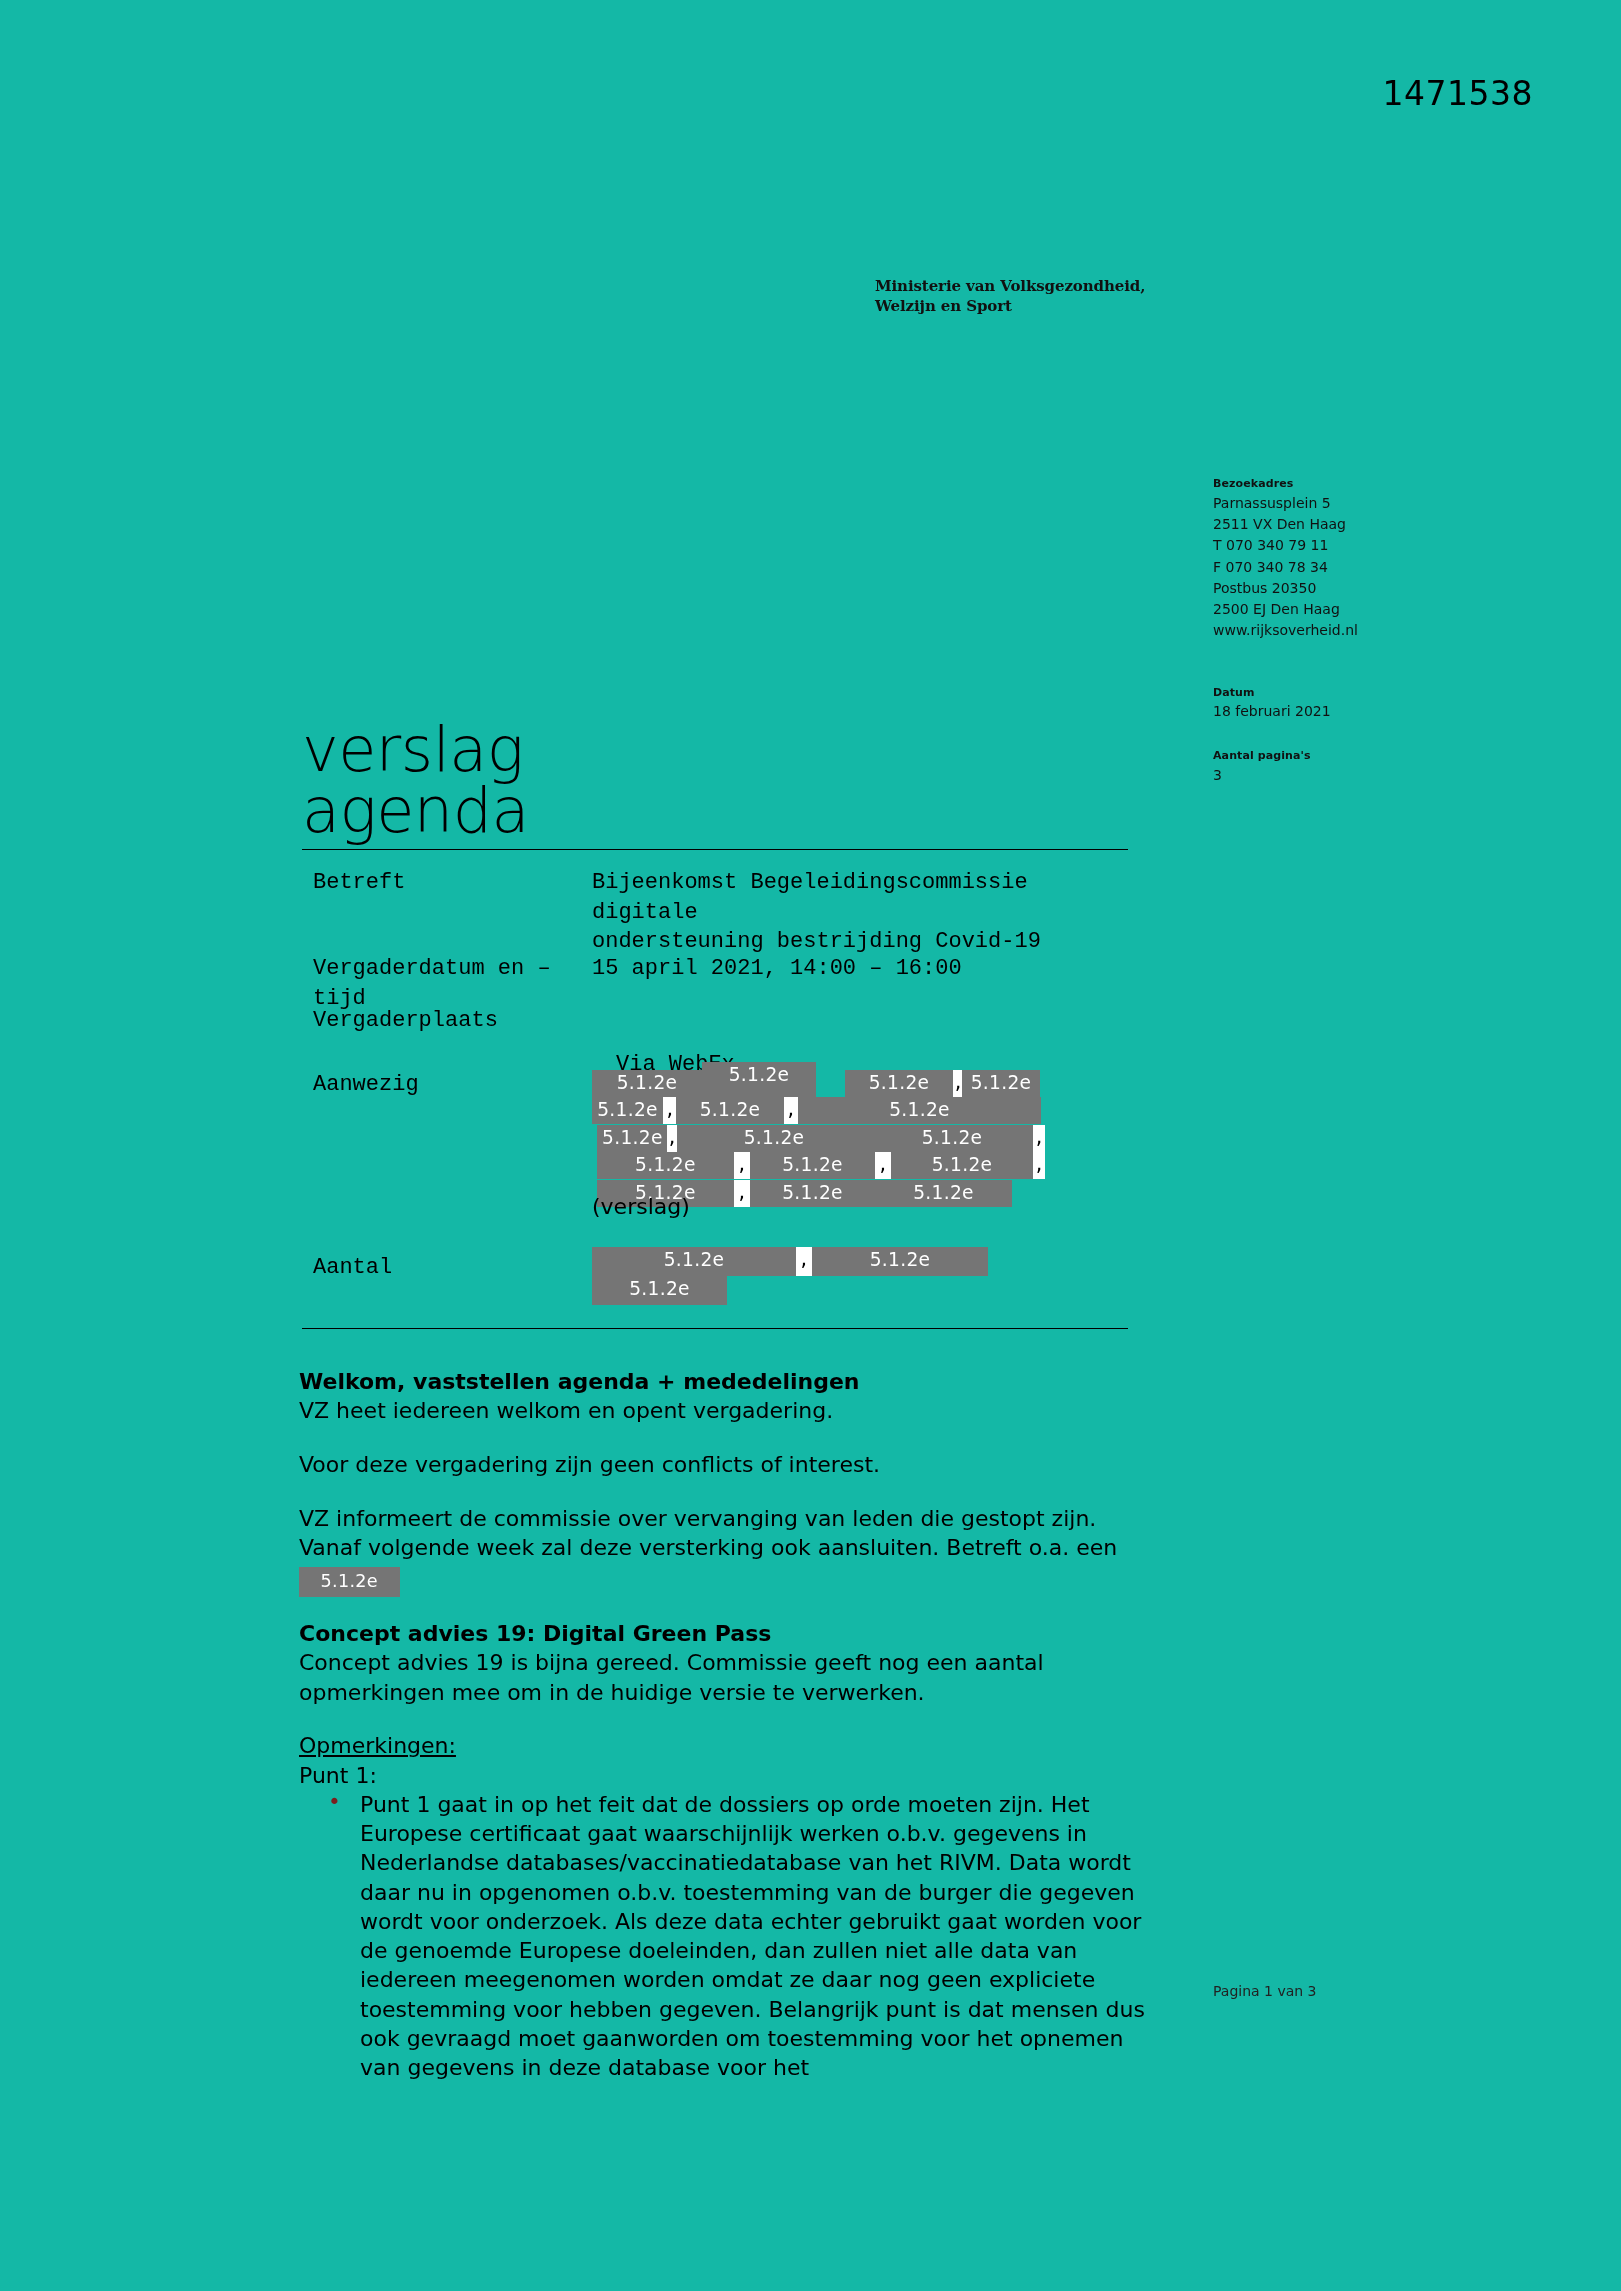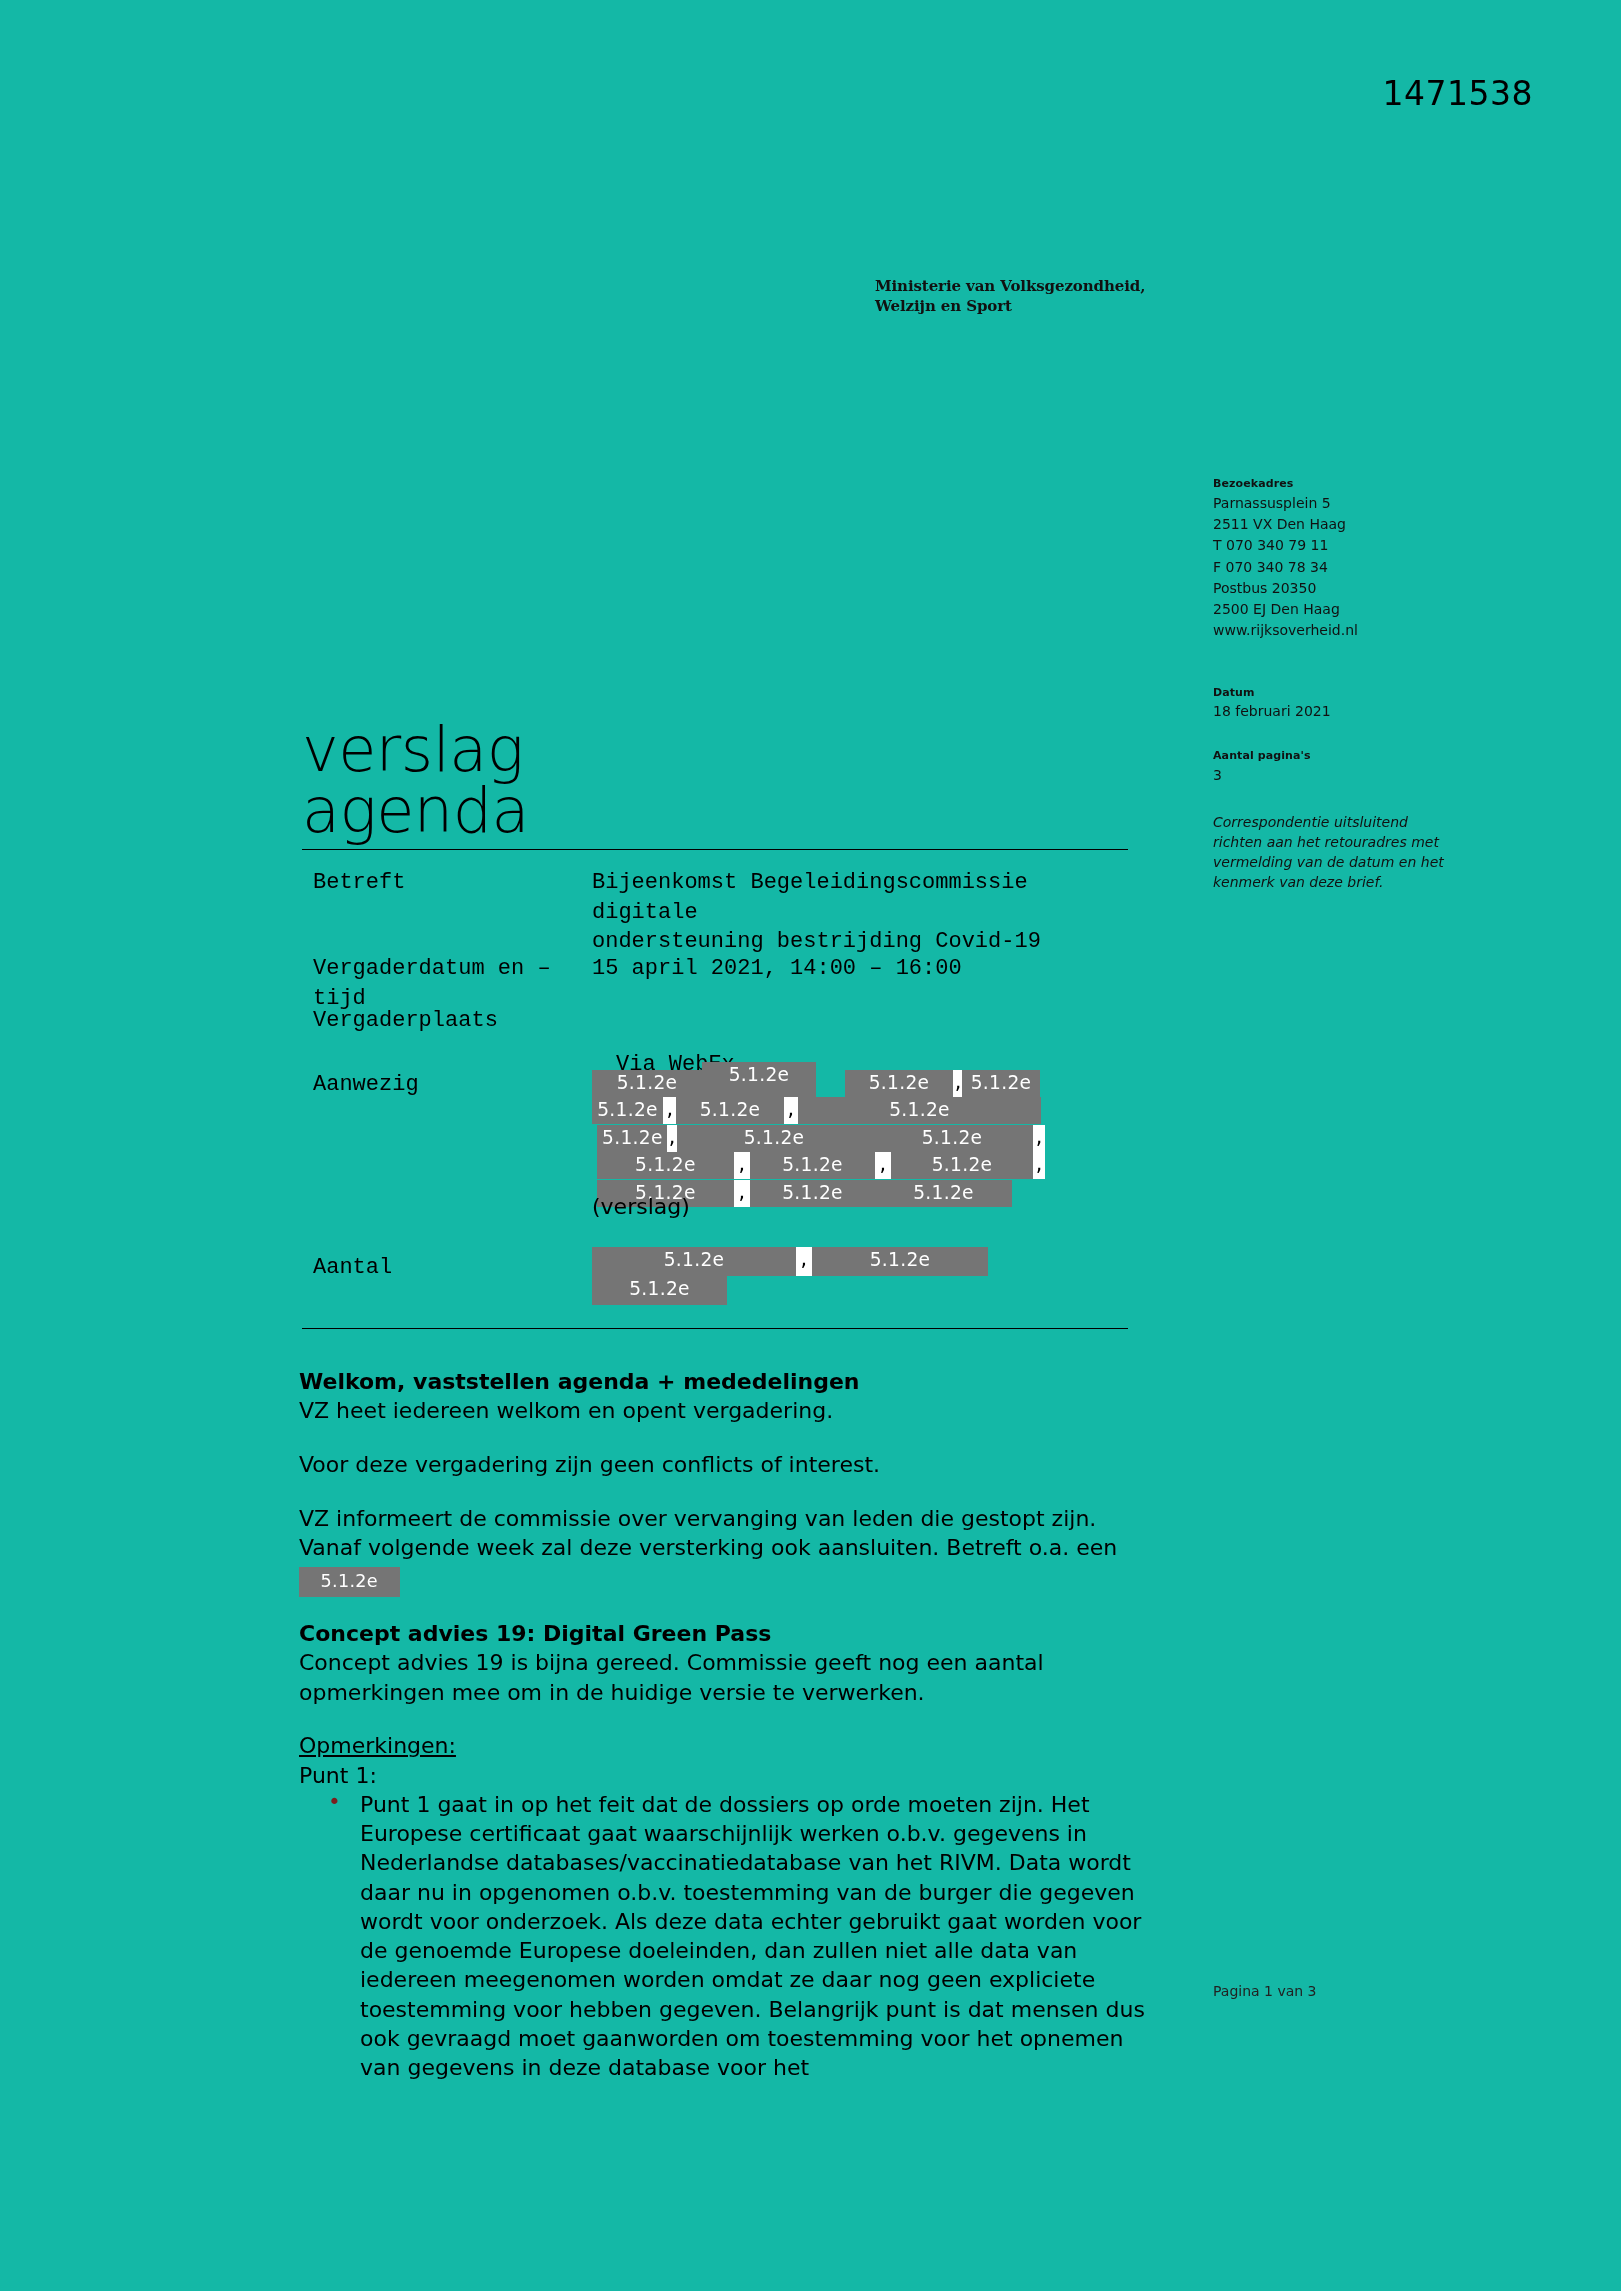--- a/index.html
+++ b/index.html
@@ -245,21 +245,20 @@
 
     <div class="meta-gap-sm"></div>
 
     <div class="meta-block">
       <div class="meta-h">Aantal pagina's</div>
       <div class="meta-line">3</div>
     </div>
 
     <div class="meta-gap-sm"></div>
 
-    <div class="meta-note">Correspondentie uitsluitend richten aan het retouradres met vermelding van de datum en het kenmerk van deze brief.</div>
   </div>
 
   <div class="rule" id="rule-top"></div>
   <div class="rule" id="rule-bottom"></div>
 
   <div class="doc-title">
     <div>verslag</div>
     <div>agenda</div>
   </div>
 

